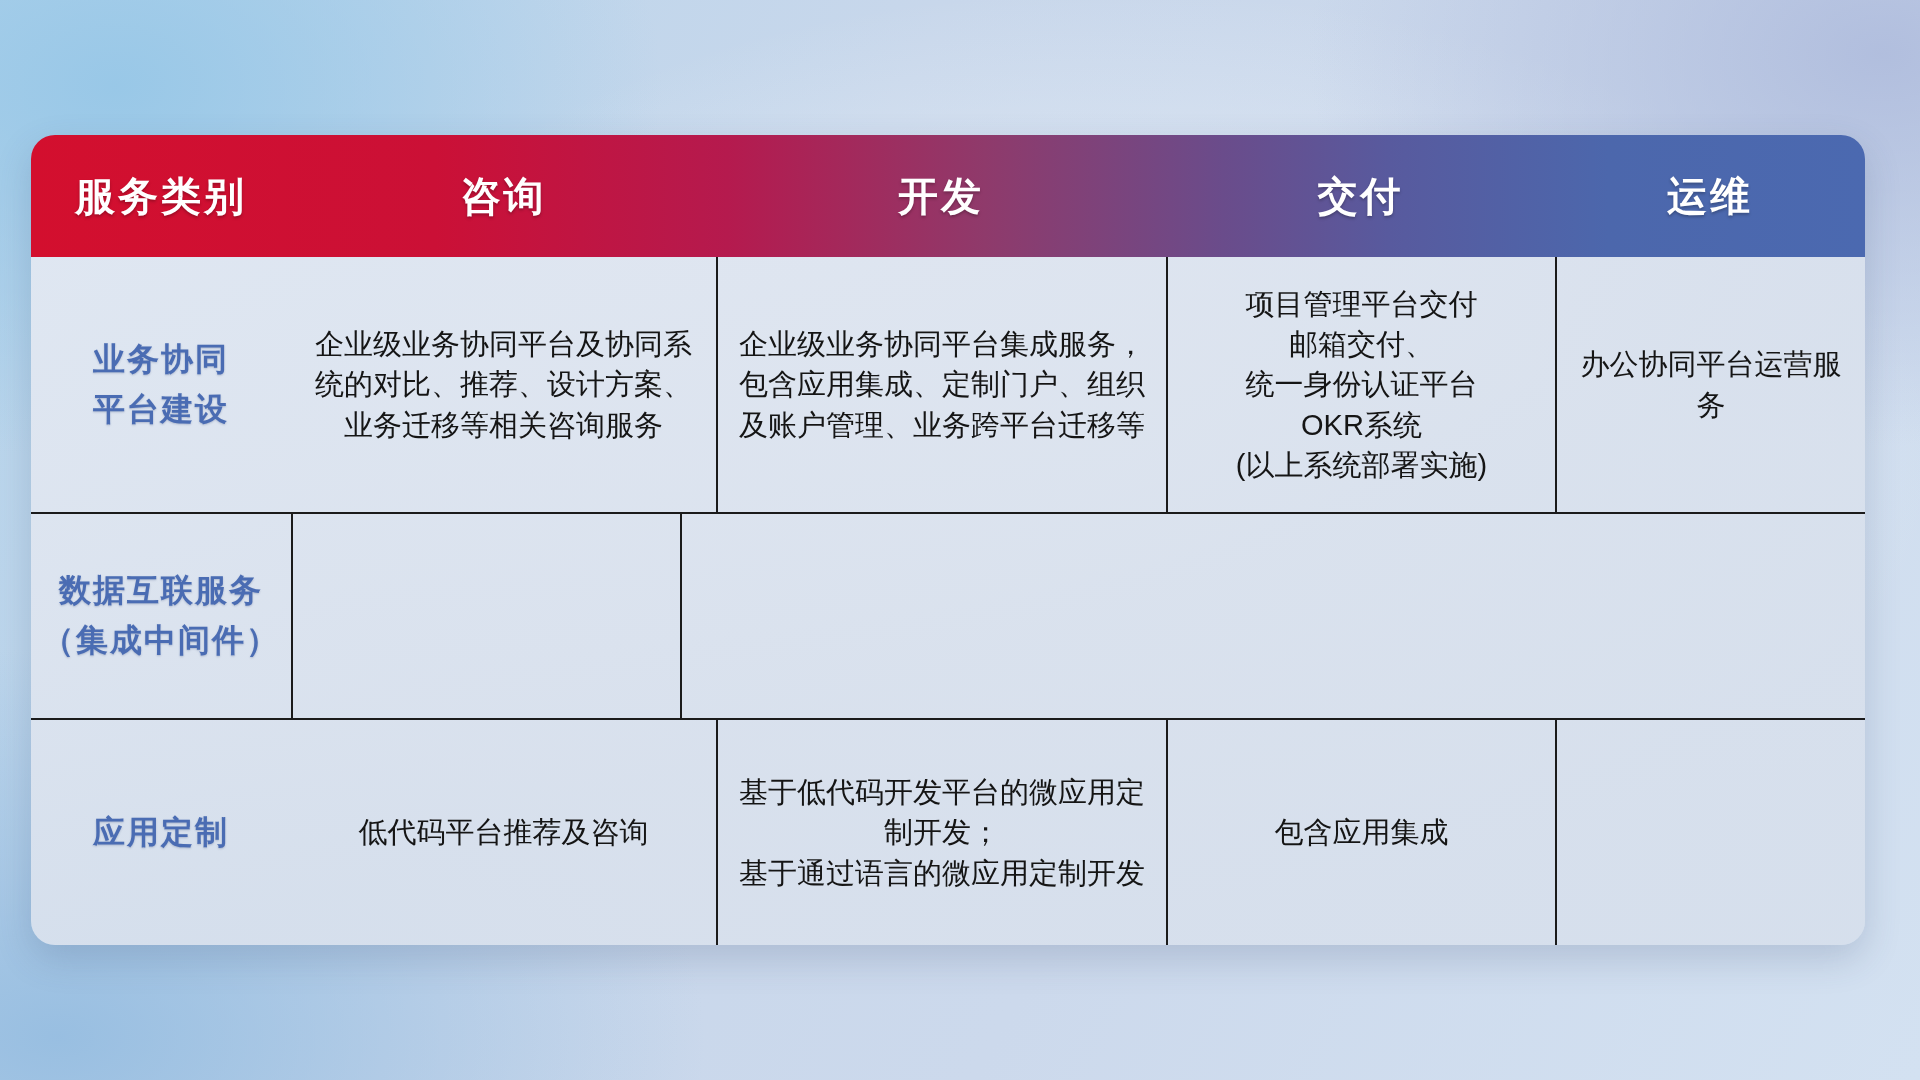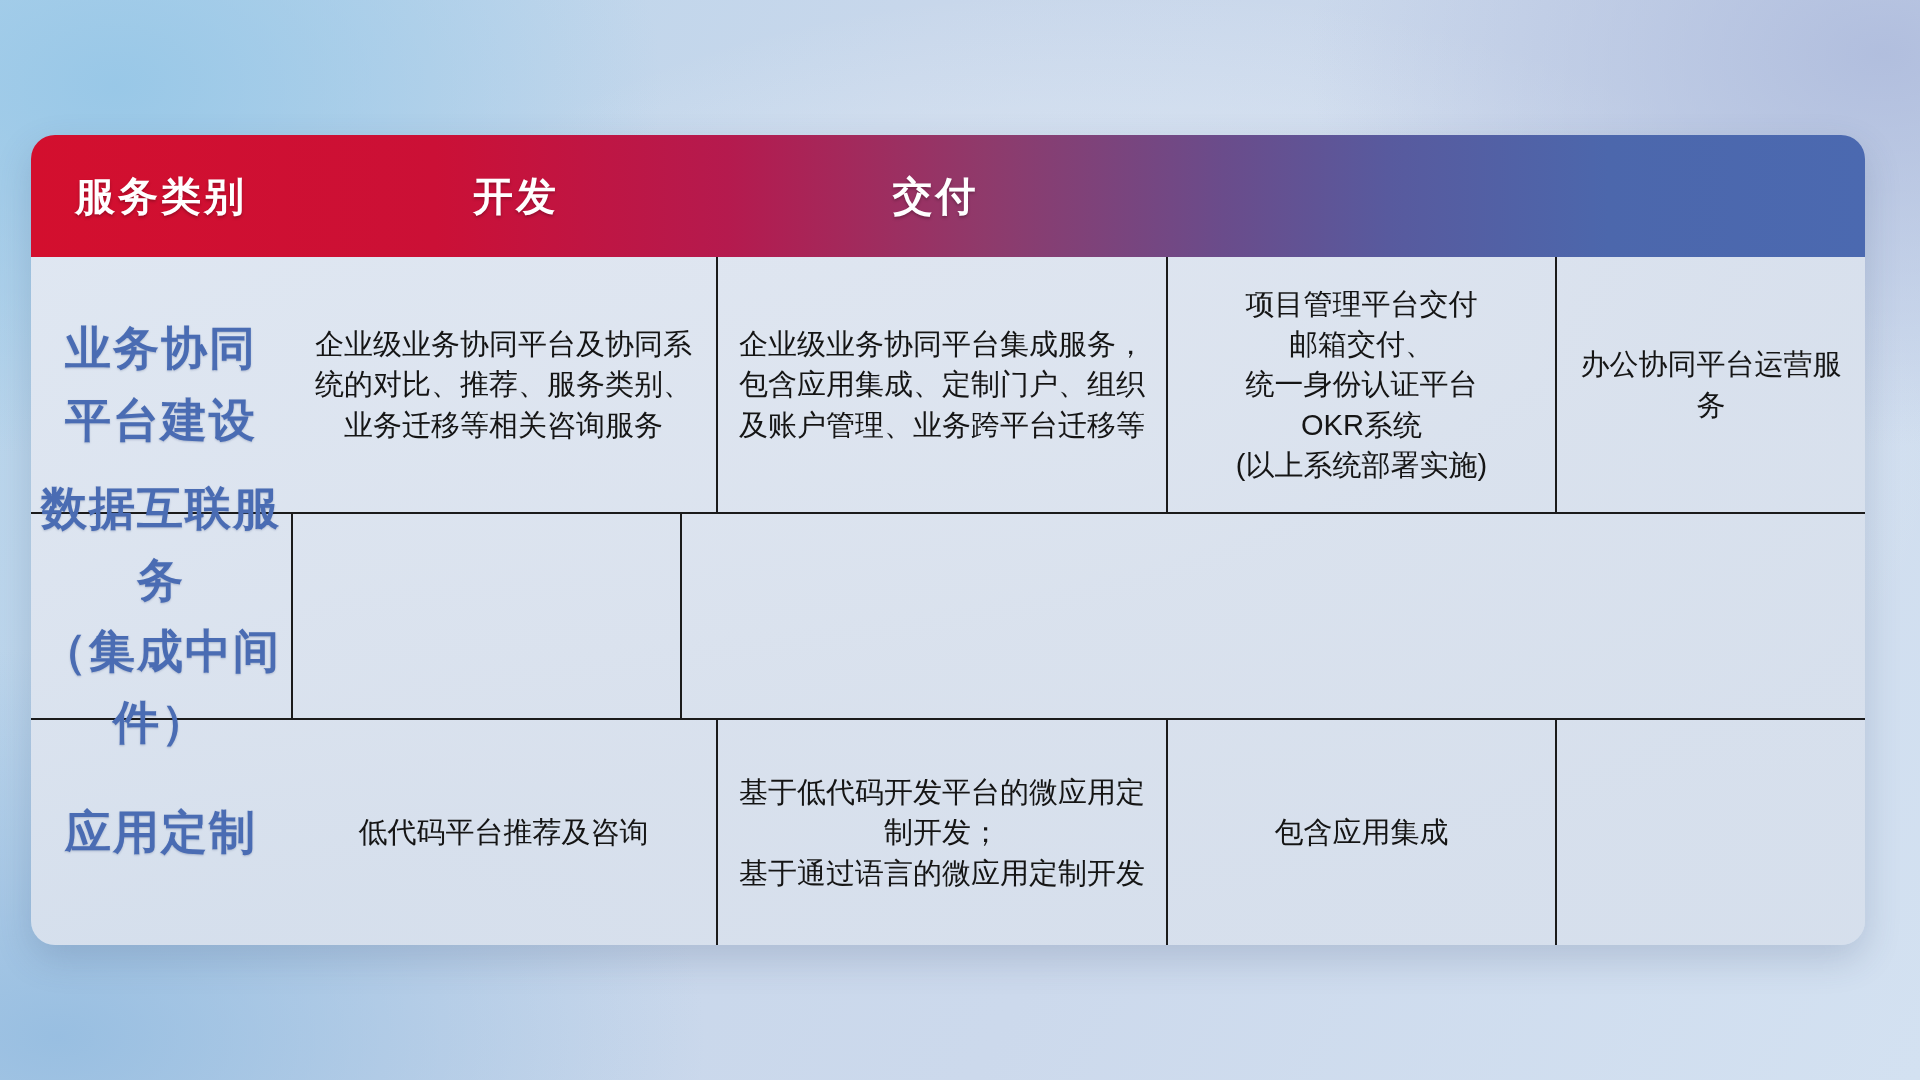--- a/index.html
+++ b/index.html
@@ -75,46 +75,48 @@
     padding: 2px 10px;
   }
   .c0 { width: 260px; }
   .c1 { width: 425px; }
   .c2 { width: 450px; }
   .c3 { width: 389px; }
   .c4 { width: 310px; }
   .cell.c2, .cell.c3, .cell.c4 { border-left: 2px solid #1b1b1b; }
   .cell.cat {
     color: #4a6cb3;
-    font-size: 46px;
+    font-size: 32px;
     font-weight: bold;
     letter-spacing: 2px;
     line-height: 1.55;
     text-shadow: 0 1px 2px rgba(40,60,110,0.25);
   }
 </style>
 </head>
 <body>
 
 <div class="stage">
   <div class="table-card">
 
     <div class="table-header">
       <div class="hcell c0">服务类别</div>
+      <div class="hcell c1">咨询</div>
       <div class="hcell c2">开发</div>
       <div class="hcell c3">交付</div>
+      <div class="hcell c4">运维</div>
     </div>
 
     <div class="table-body">
 
       <div class="trow r0">
         <div class="cell c0 cat">业务协同
 平台建设</div>
         <div class="cell c1">企业级业务协同平台及协同系
-统的对比、推荐、服务类别、
+统的对比、推荐、设计方案、
 业务迁移等相关咨询服务</div>
         <div class="cell c2">企业级业务协同平台集成服务，
 包含应用集成、定制门户、组织
 及账户管理、业务跨平台迁移等</div>
         <div class="cell c3">项目管理平台交付
 邮箱交付、
 统一身份认证平台
 OKR系统
 (以上系统部署实施)</div>
         <div class="cell c4">办公协同平台运营服务</div>

